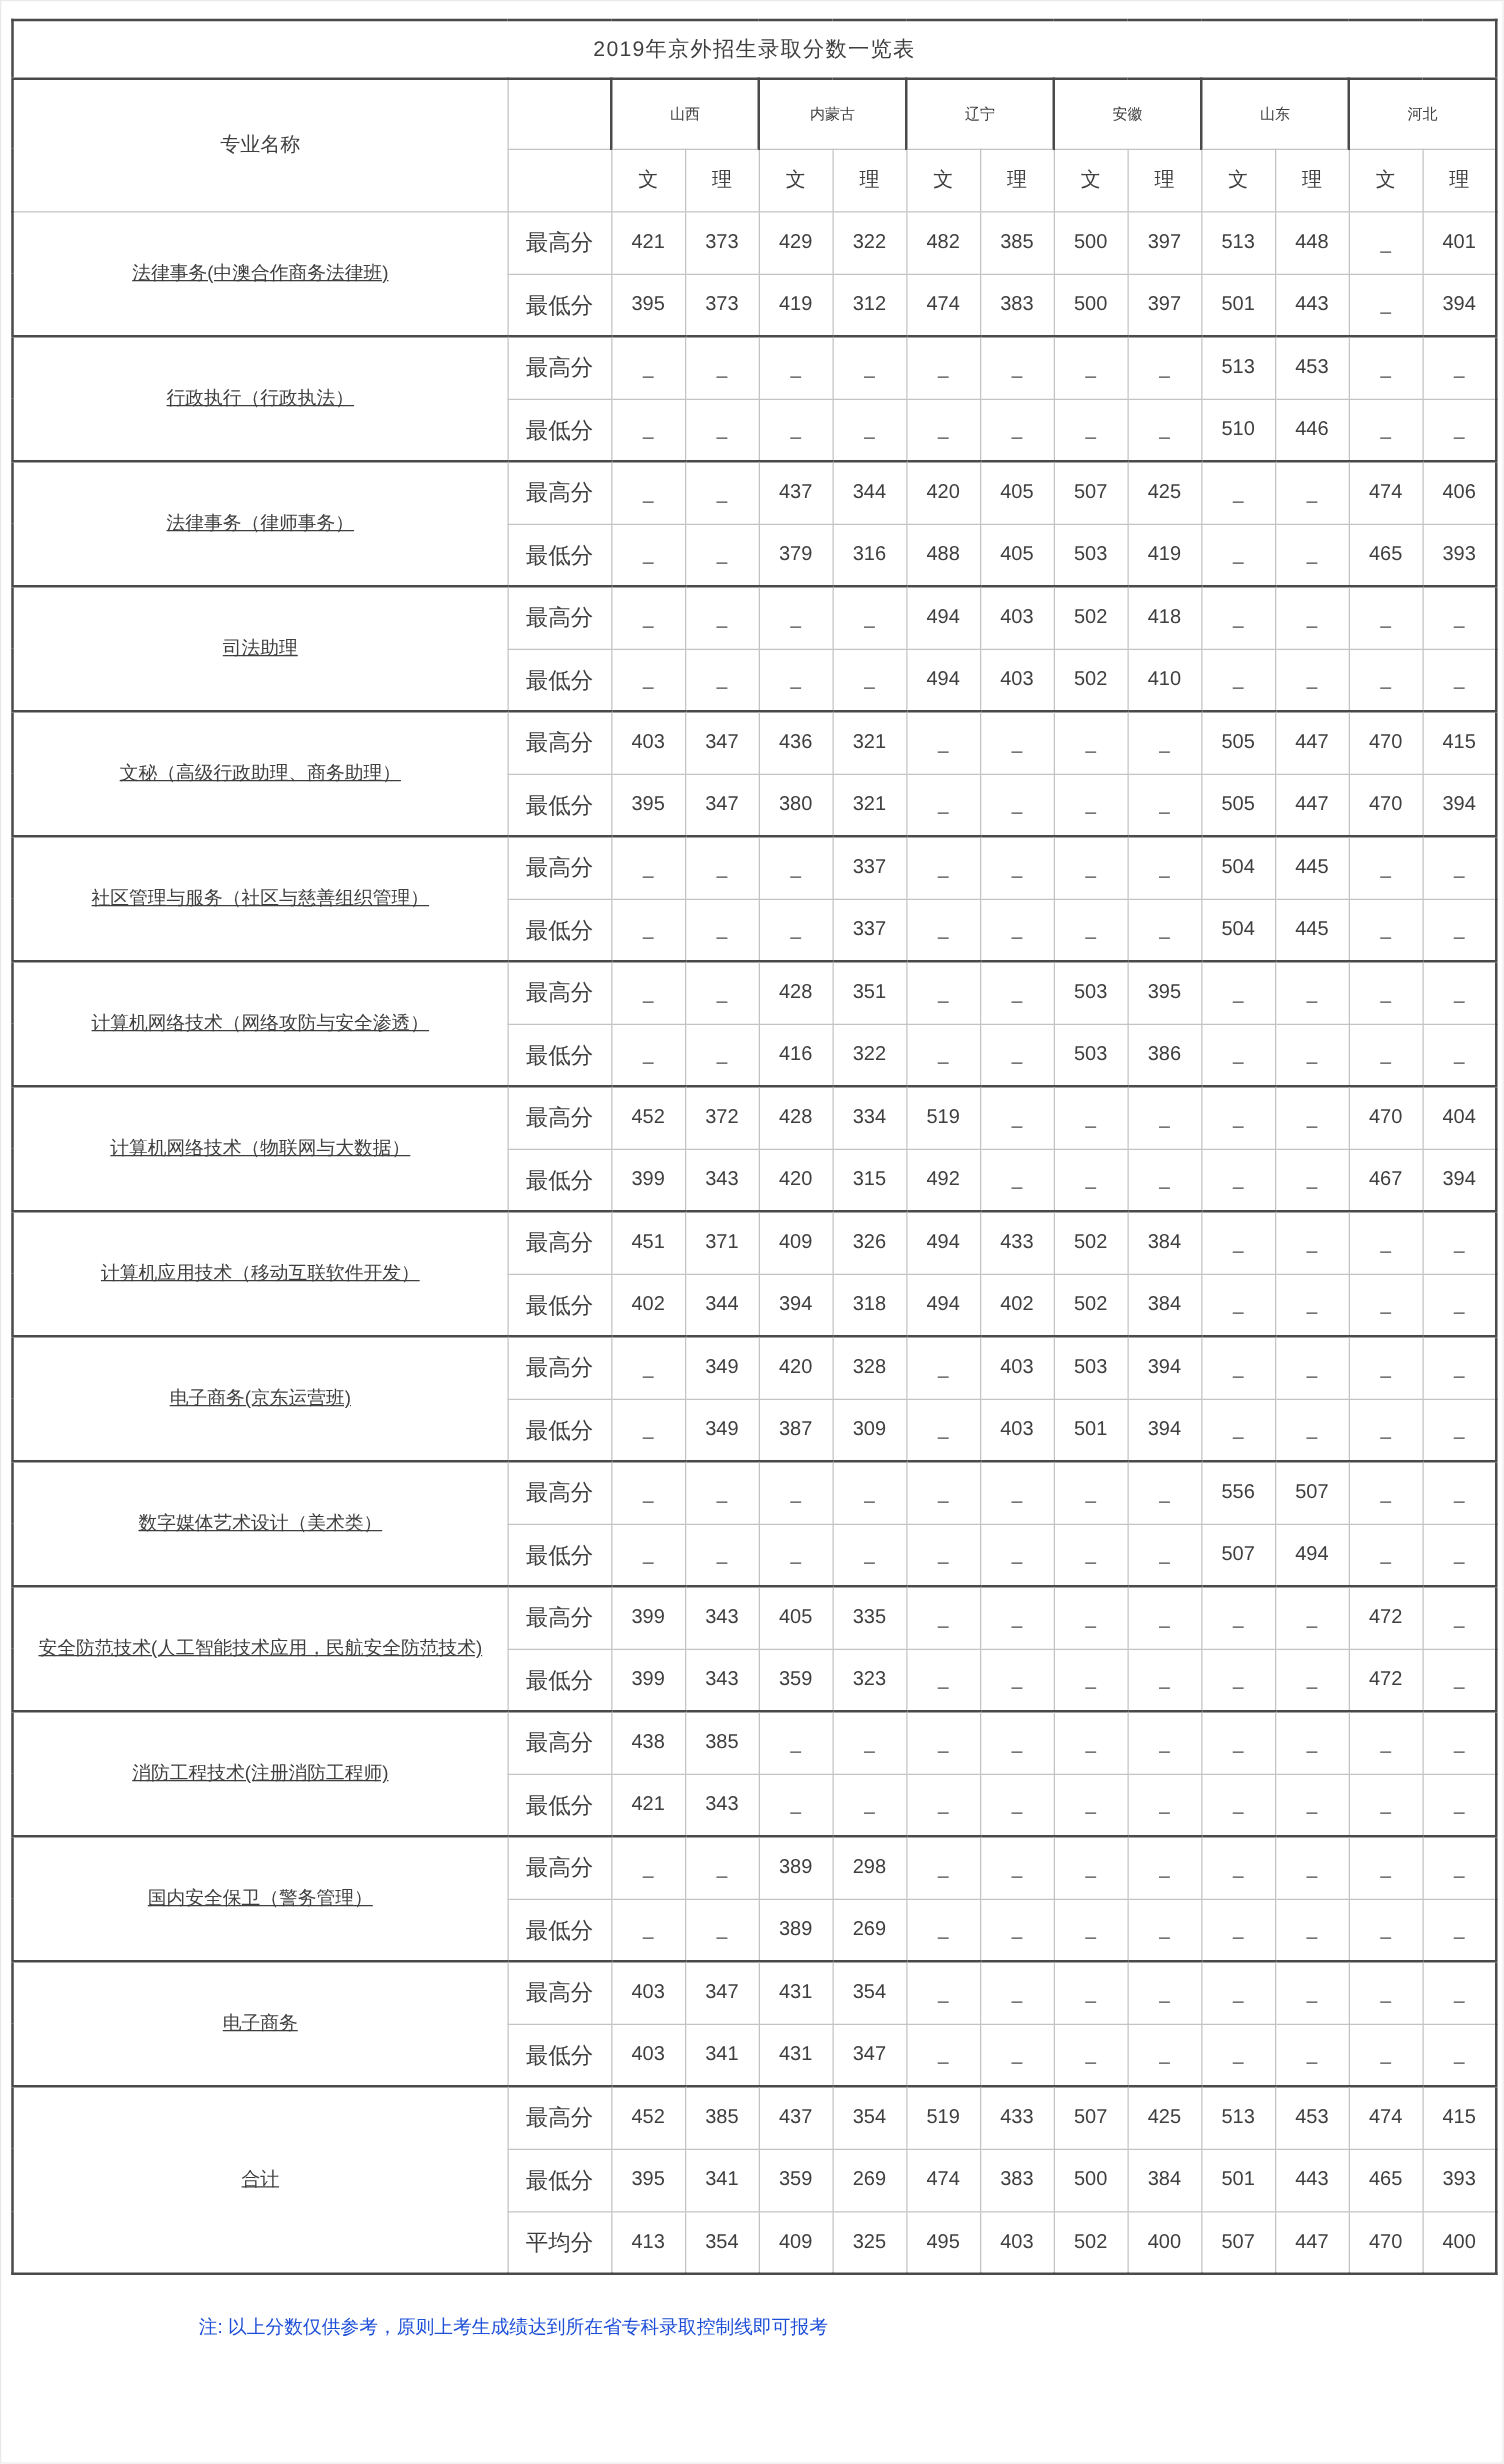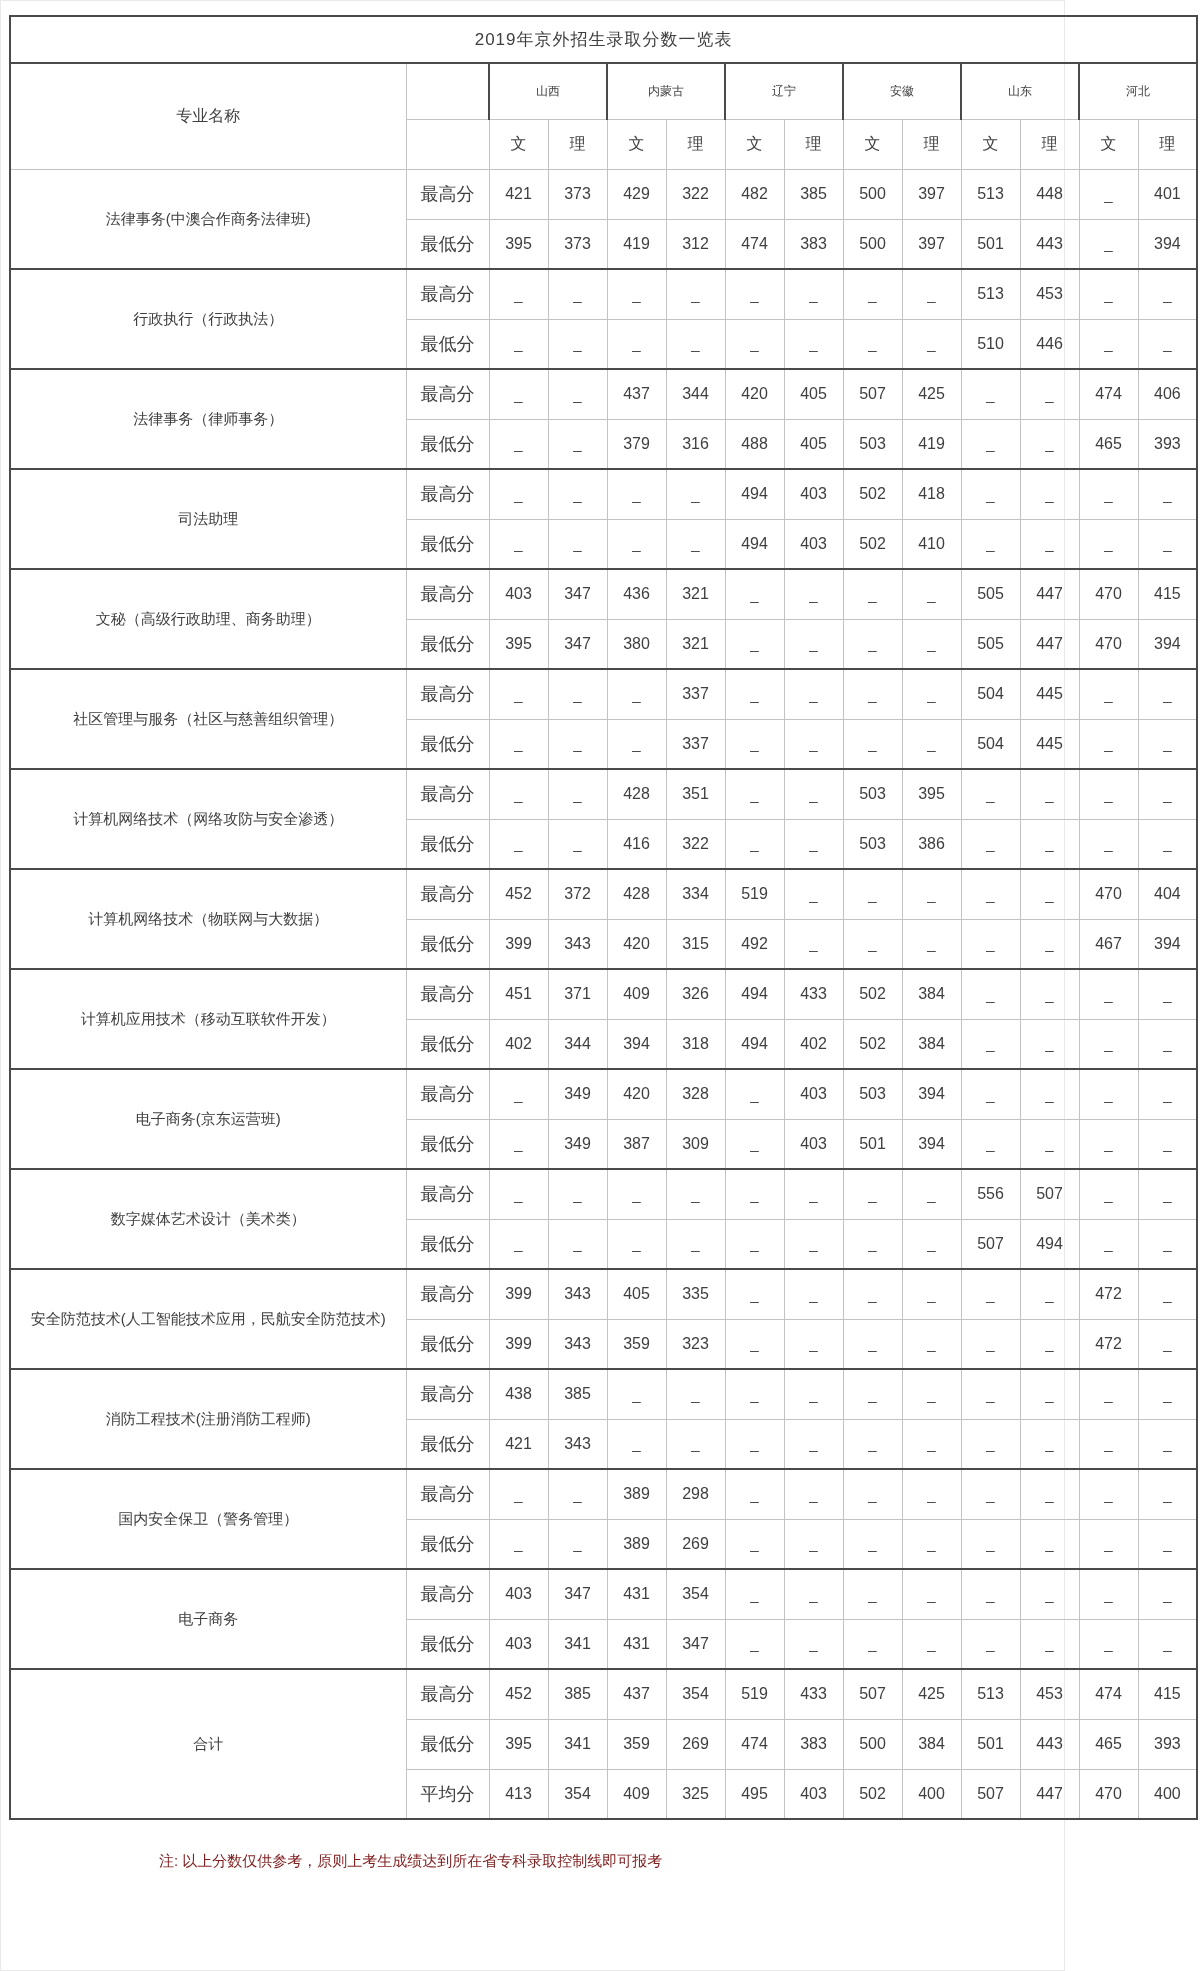--- a/index.html
+++ b/index.html
@@ -8,21 +8,21 @@
     --tx:#3f3f3f;      
   }
   *{box-sizing:border-box;}
   html,body{margin:0;padding:0;background:#fff;}
   body{
     width:1203px;height:1971px;
     font-family:"Liberation Sans","DejaVu Sans",sans-serif;
     color:var(--tx);
   }
   .page{
-    width:1065px;height:1971px;
+    width:1203px;height:1971px;
     border:1px solid #e9e9e9;
     padding:14px 8px 0 8px;
     background:#fff;
   }
   table.score-table{
     border-collapse:collapse;
     table-layout:fixed;
     width:1187px;
     border:2px solid var(--bd);
   }
@@ -46,28 +46,28 @@
   .province-header{
     height:56px;
     font-size:12px;
     border-left:2px solid var(--bd);
     border-right:2px solid var(--bd);
   }
   .major-col-header{font-size:16px;text-align:center;}
   .type-col-header{height:50px;}
   .stream-header{height:50px;font-size:16px;}
   tbody td{height:50px;font-size:16px;}
-  .major-cell{font-size:15px;padding:16px 8px;line-height:1.7;}
+  .major-cell{font-size:15px;padding:16px 8px;line-height:1.7;text-decoration:underline;}
   .type-cell{font-size:18px;}
   .score-cell.dash{font-size:15px;}
   tr.group-first td{border-top:2px solid var(--bd);}
   .note{
     margin:32px 0 0 150px;
     font-size:15px;
-    color:#7f1d1d;
+    color:#1d4ed8;
   }
 </style>
 </head>
 <body>
 
 <div class="page">
   <table class="score-table">
     <colgroup id="cols">
         <col class="c-major">
         <col class="c-type">

